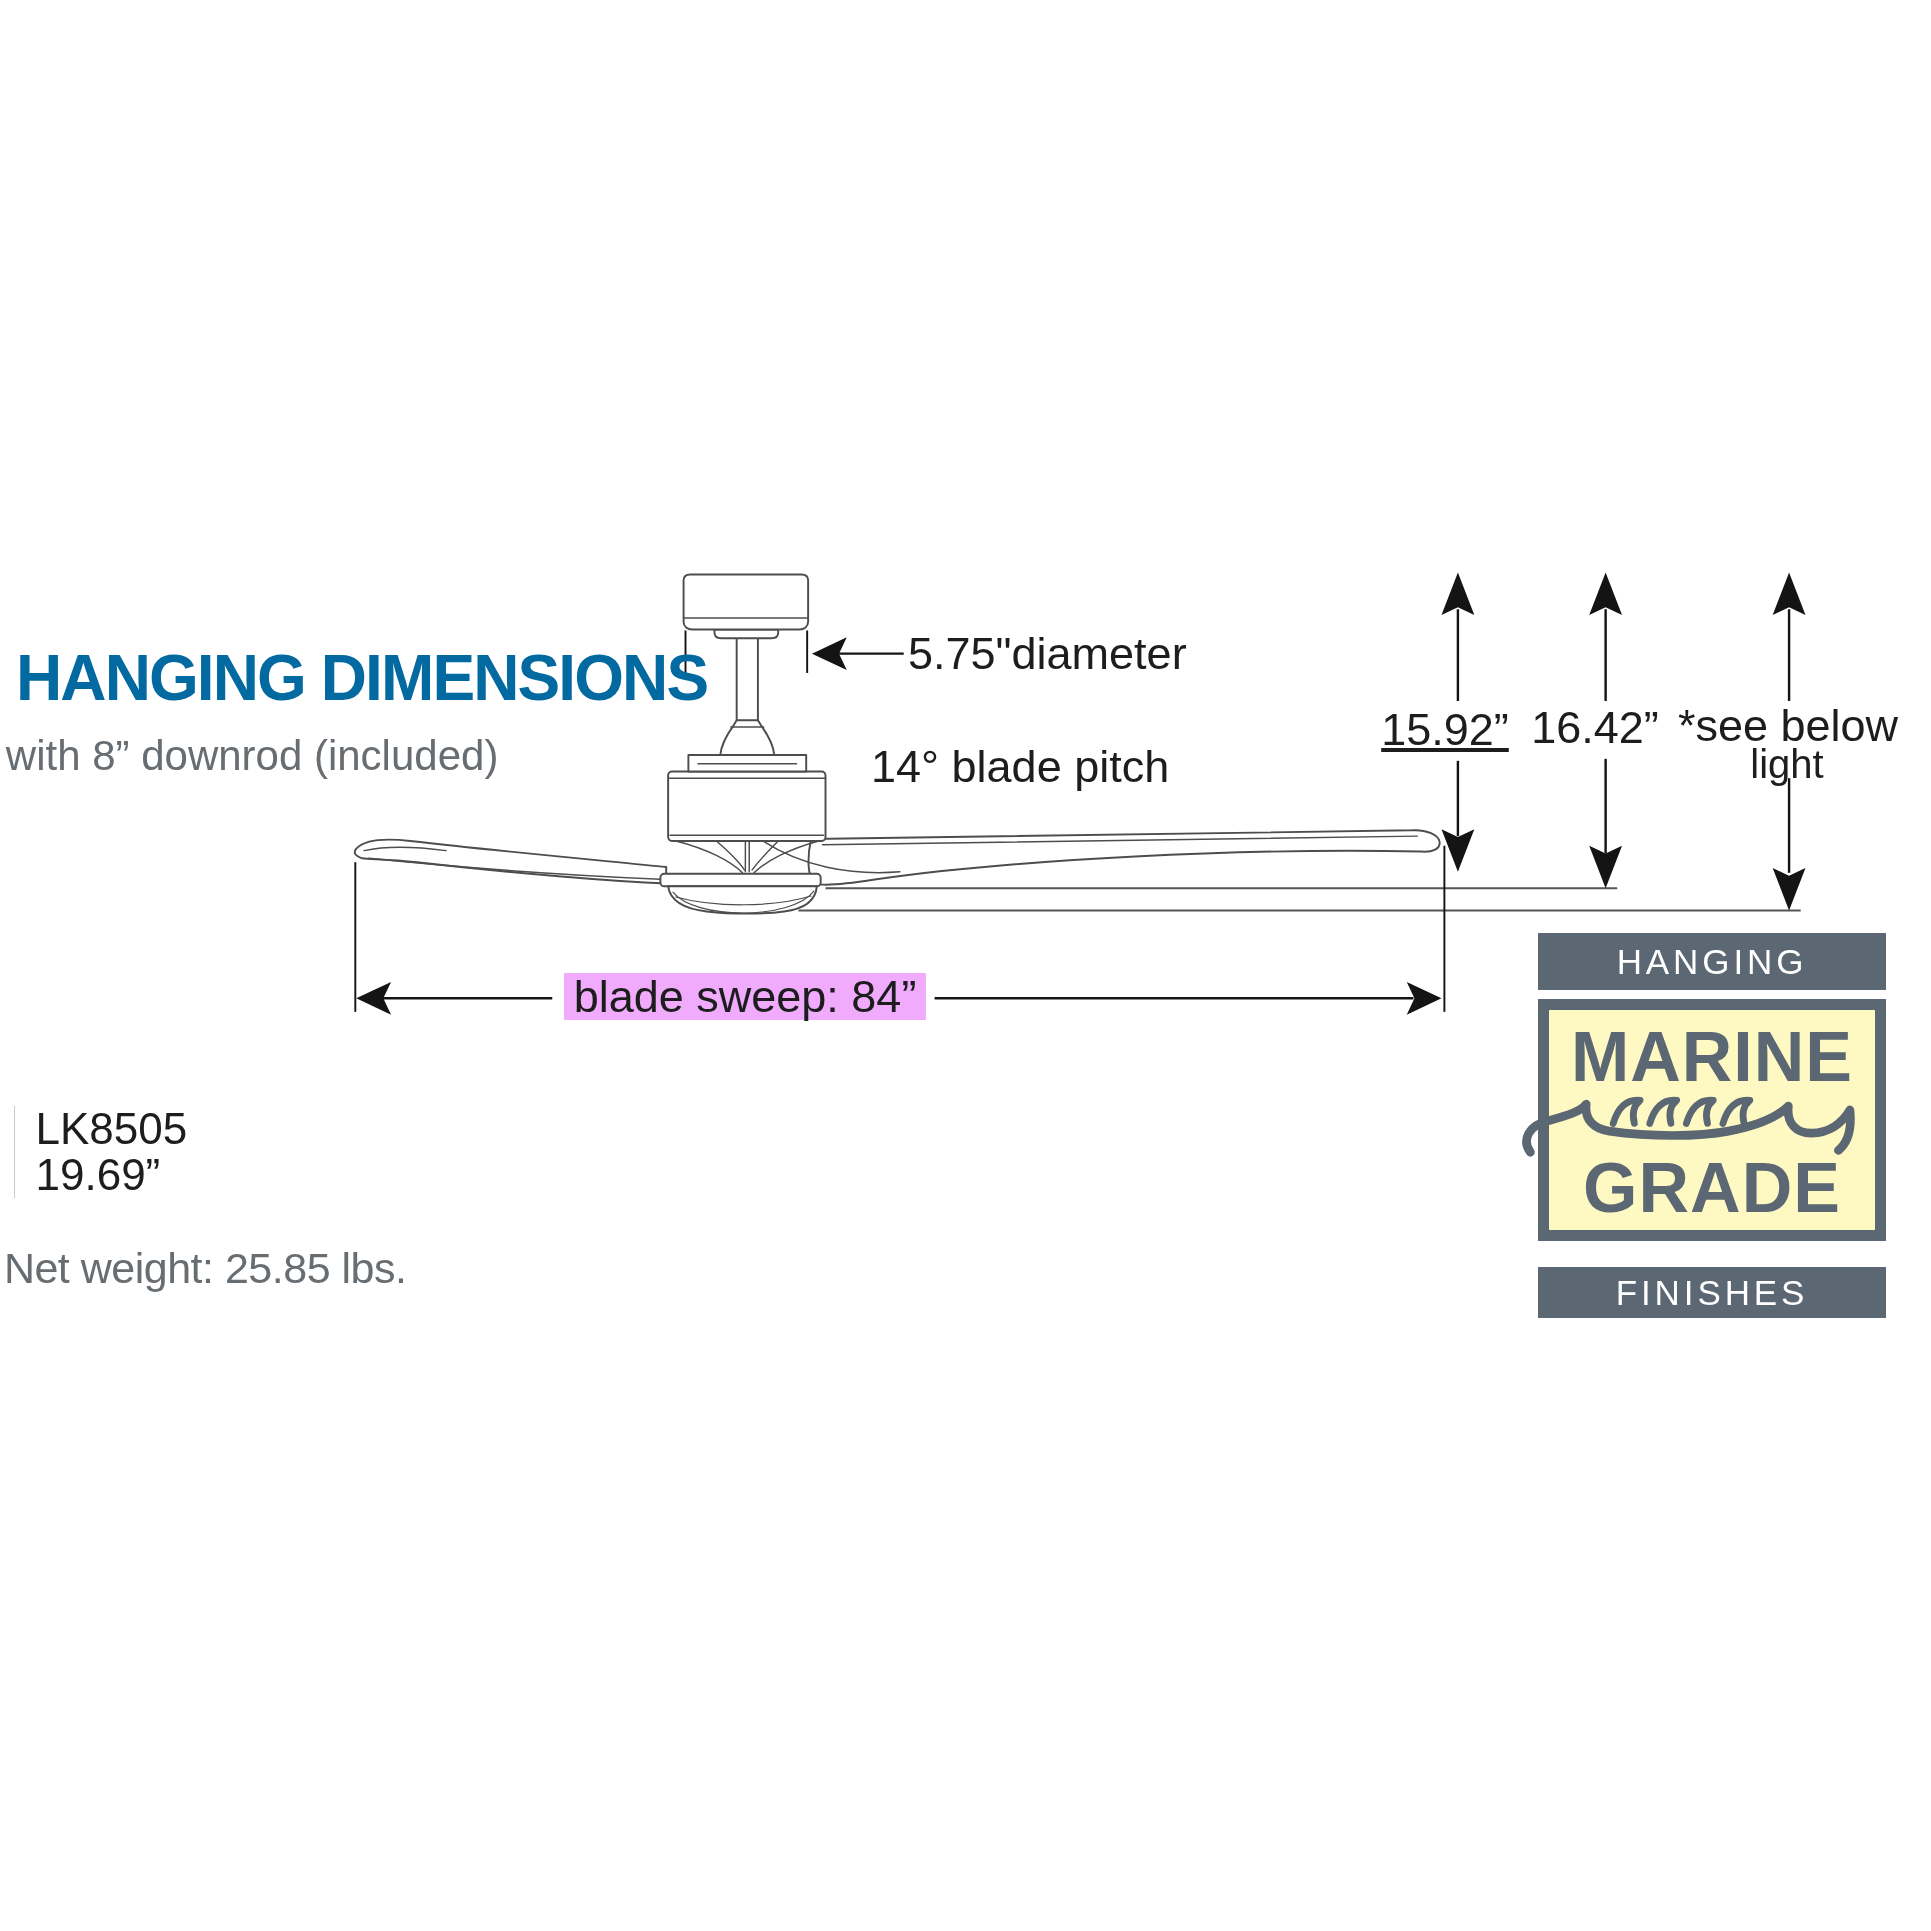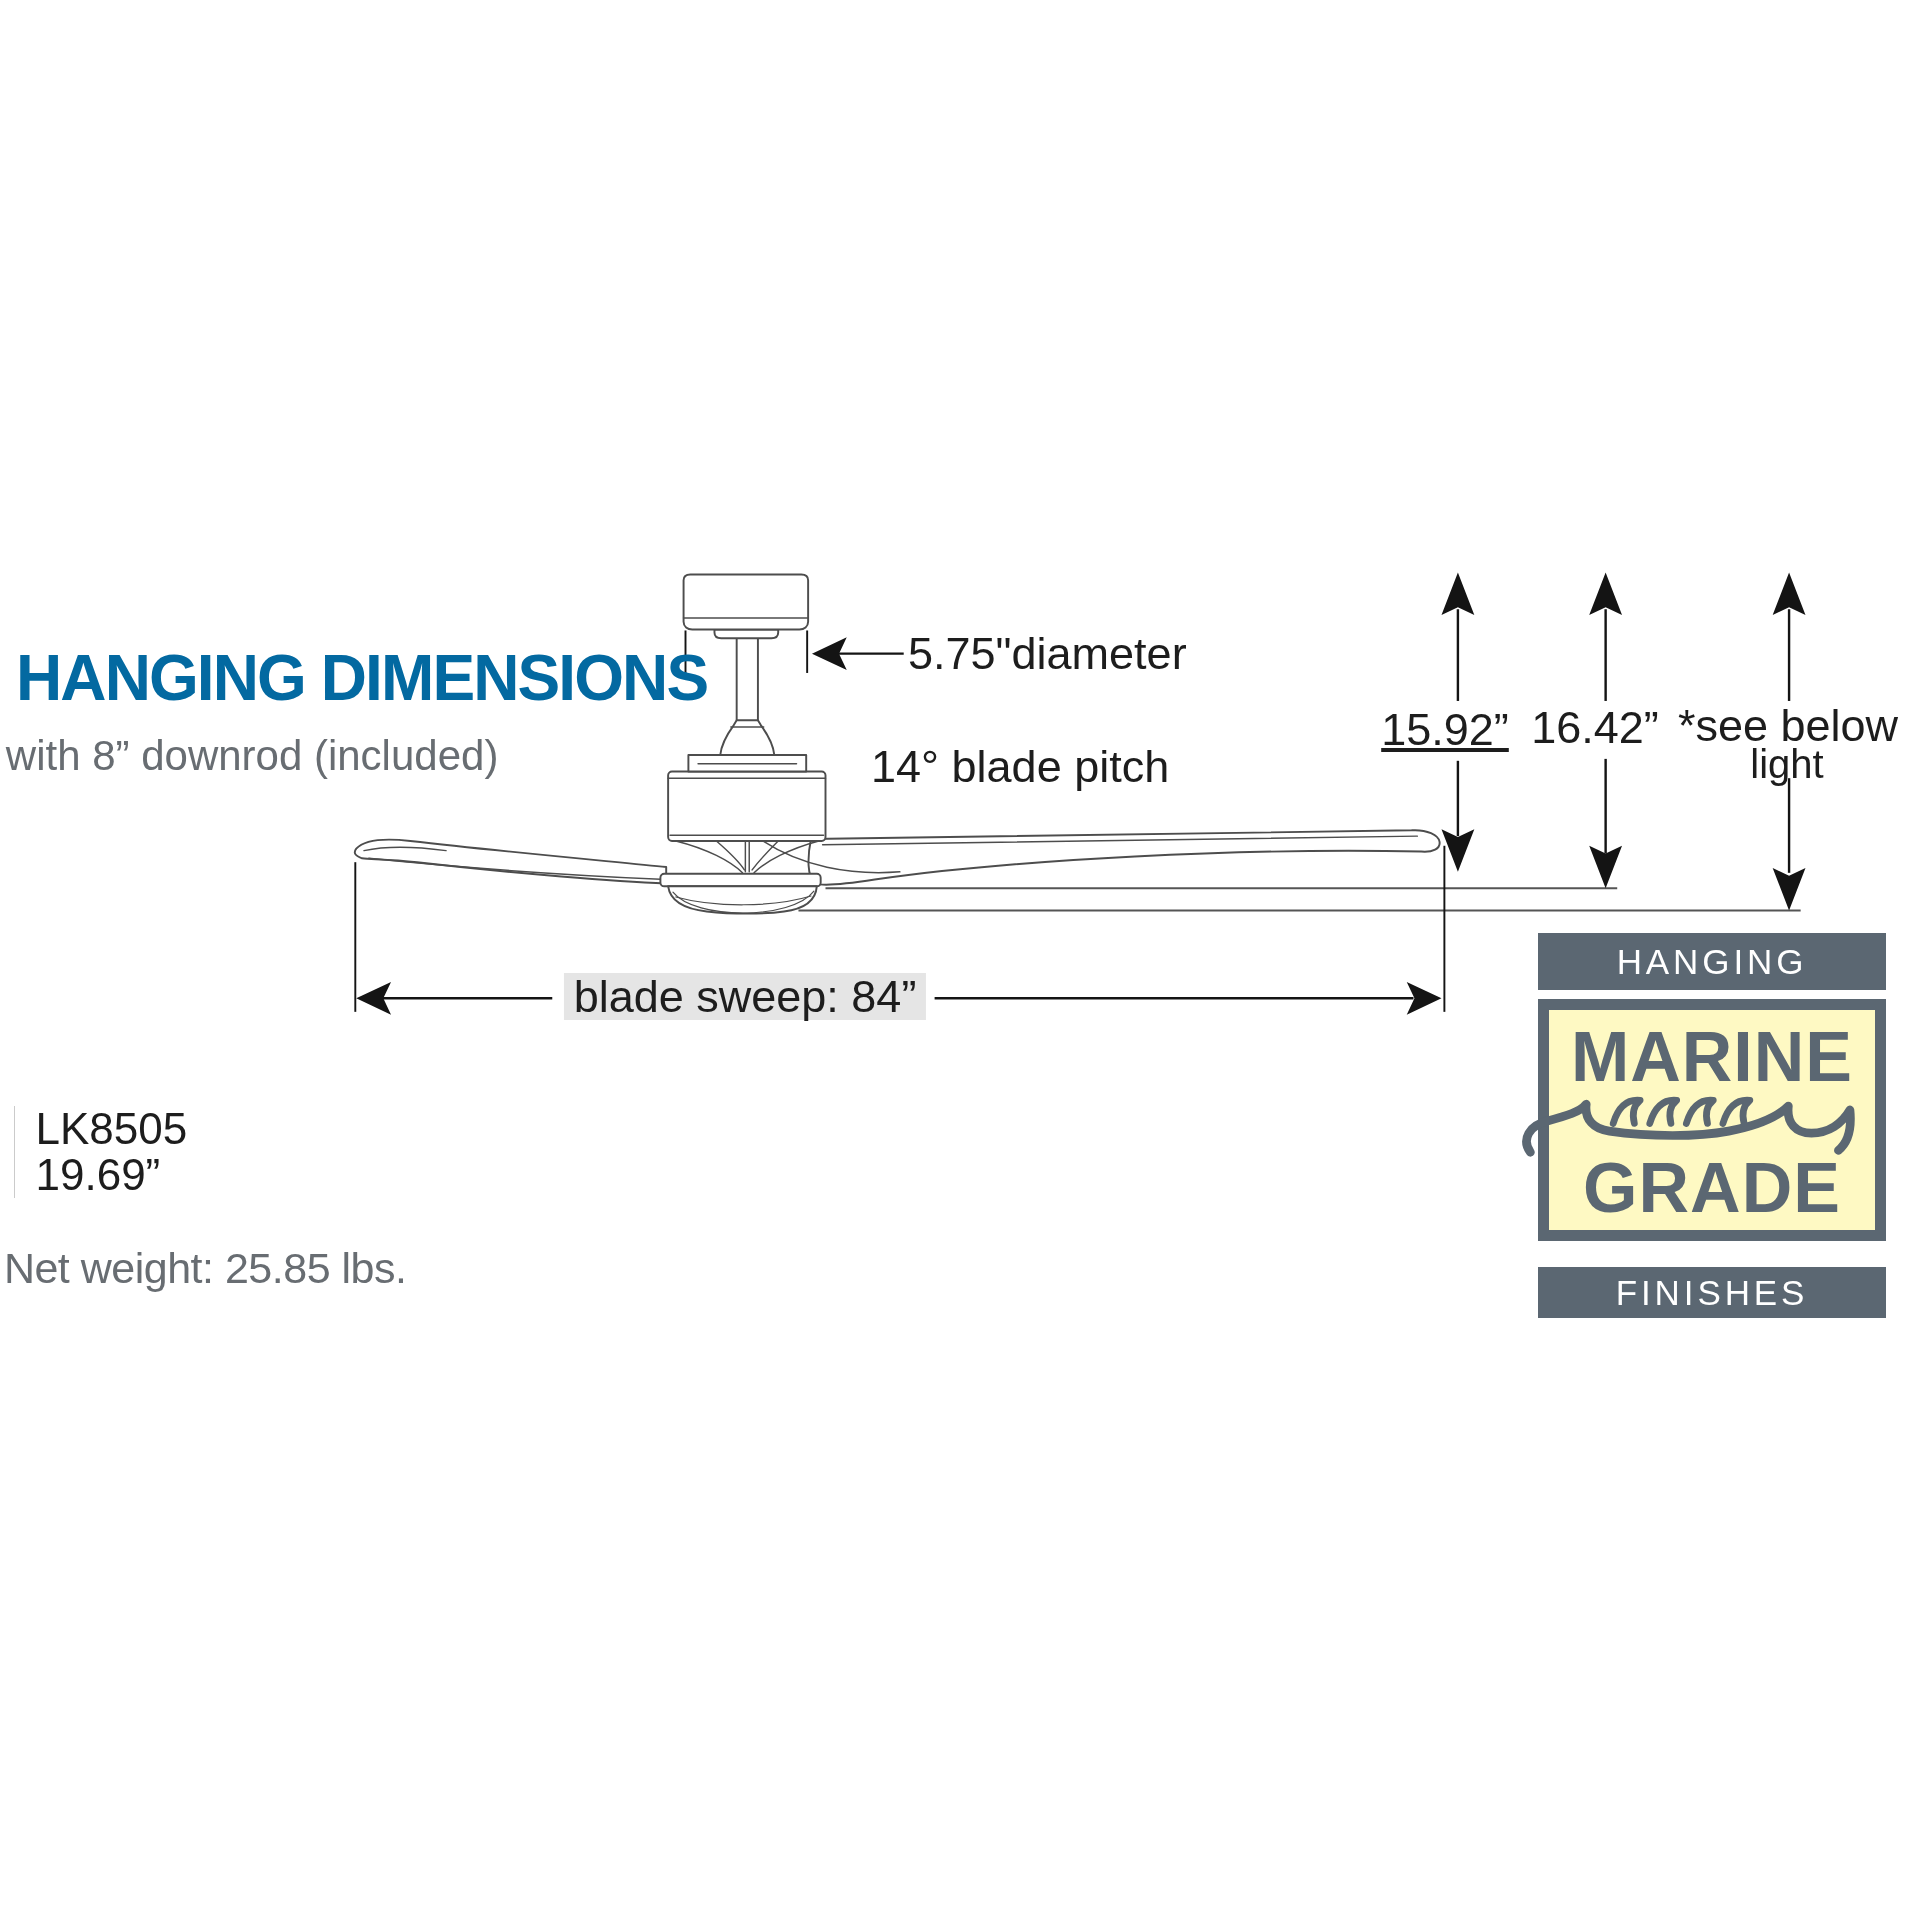--- a/index.html
+++ b/index.html
@@ -12,21 +12,21 @@
   .center{transform:translateX(-50%);text-align:center;}
   .muted{color:#686d72;}
   #title{left:16px;top:645px;font-size:64px;font-weight:700;letter-spacing:-1.9px;color:#0369a1;}
   #subtitle{left:5.8px;top:734px;font-size:42px;letter-spacing:0px;text-align:right;}
   #dia-label{left:908px;top:630px;font-size:45px;}
   #pitch-label{left:871px;top:743px;font-size:45px;}
   #dim1{left:1445px;top:706px;font-size:45px;text-decoration:underline;}
   #dim2{left:1595px;top:704px;font-size:45px;}
   #dim3{left:1788px;top:702px;font-size:45px;}
   #dim3b{left:1787px;top:743px;font-size:40px;}
-  #sweep-label{left:745px;top:973px;font-size:45px;background:#e5e5e5;padding:0 9.7px;}
+  #sweep-label{left:745px;top:973px;font-size:45px;background:#f0abfc;padding:0 9.7px;}
   #lk-table{left:13.5px;top:1106px;display:flex;font-size:44px;line-height:1.04;}
   .lk-col{padding:0 15.4px;}
   .lk-col.first{text-align:right;padding-left:0;}
   .lk-col.second{text-align:left;border-left:1.9px solid #cbcbcb;padding-left:21px;}
   #net-weight{left:3.9px;top:1246px;font-size:43px;letter-spacing:-0.5px;}
   
   #badge{left:1538px;top:933px;width:348px;position:absolute;}
   .badge-bar{background:#5b6772;color:#ffffff;display:flex;align-items:center;justify-content:center;
     font-size:35px;letter-spacing:3.9px;font-weight:400;}
   #badge-top{height:57px;}

